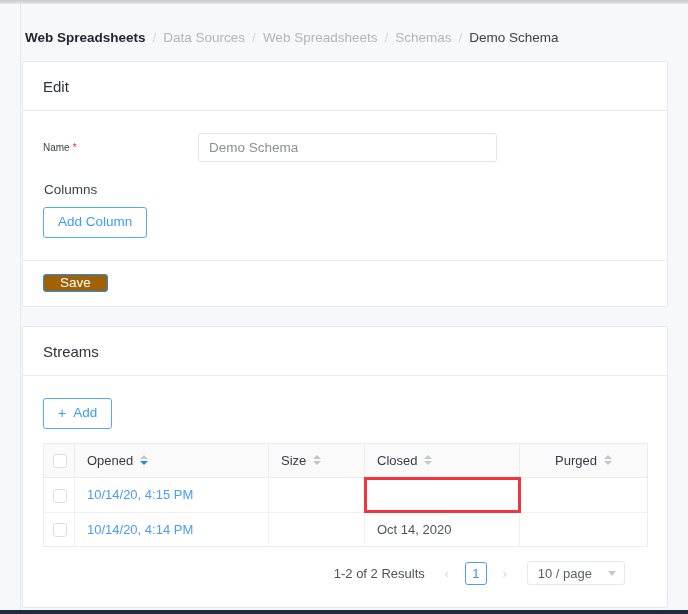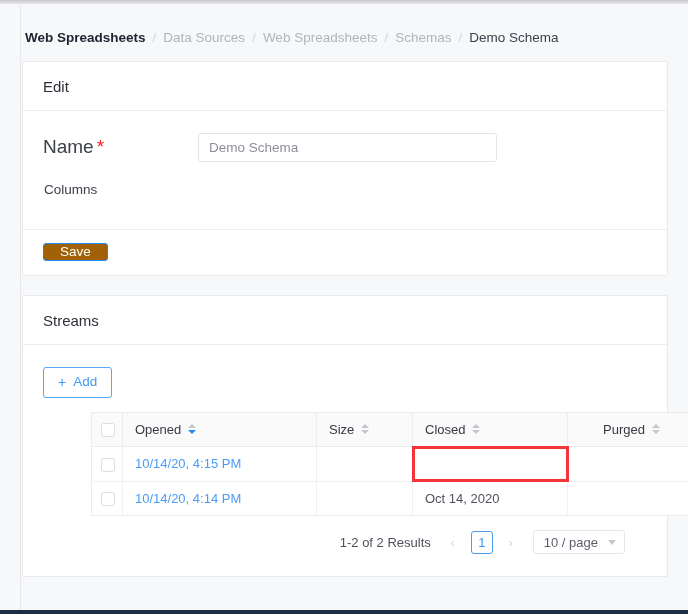--- a/index.html
+++ b/index.html
@@ -77,21 +77,21 @@
   }
 
   
   .form-row {
     display: flex;
     align-items: center;
     margin-bottom: 20px;
   }
   .form-label {
     width: 155px;
-    font-size: 19px;
+    font-size: 10px;
     color: #3b3f48;
     flex: none;
   }
   .req-star { color: #f5222d; margin-left: 3px; }
   .text-input {
     width: 299px;
     height: 29px;
     border: 1px solid #e3e4e8;
     border-radius: 3px;
     padding: 0 10px;
@@ -140,21 +140,21 @@
     height: 31px;
     padding: 0 14px;
     cursor: default;
   }
   .btn .plus { margin-right: 7px; font-size: 14px; line-height: 1; }
   .btn .trash-ico { margin-right: 7px; display: inline-flex; }
 
   .toolbar { display: flex; gap: 10px; margin-bottom: 14px; }
 
   
-  .table-wrap { position: relative; margin-left: 48px; }
+  .table-wrap { position: relative; }
   table.grid {
     border-collapse: collapse;
     width: 604px;
     table-layout: fixed;
     border: 1px solid #ececed;
   }
   table.grid th {
     background: #fafafa;
     border-bottom: 1px solid #ececed;
     border-right: 1px solid #ececed;
@@ -236,21 +236,21 @@
     display: inline-flex; align-items: center; justify-content: center;
     font-size: 13px;
     background: #fff;
     cursor: pointer;
   }
   .pg-size {
     border: 1px solid #e7e8ec;
     border-radius: 3px;
     height: 24px;
     padding: 0 8px 0 10px;
-    display: inline-flex; align-items: center; gap: 10px;
+    display: inline-flex; align-items: center; gap: 16px;
     color: #5b5f69;
     background: #fff;
     font-size: 13px;
     cursor: pointer;
     margin-left: 4px;
   }
   .chev {
     width: 0; height: 0;
     border-left: 4px solid transparent;
     border-right: 4px solid transparent;
@@ -272,20 +272,21 @@
   <div class="card">
     <div class="card-head">Edit</div>
 
     <div class="card-body">
       <div class="form-row">
         <div class="form-label"><span>Name</span><span class="req-star">*</span></div>
         <input class="text-input" type="text" value="Demo Schema" style="">
       </div>
 
       <div class="section-label">Columns</div>
+      <button class="btn btn-outline">Add Column</button>
     </div>
 
     <div class="card-foot">
       <button class="btn btn-primary">Save</button>
     </div>
   </div>
 
   <div style="height:19px"></div>
 
   <div class="card">

